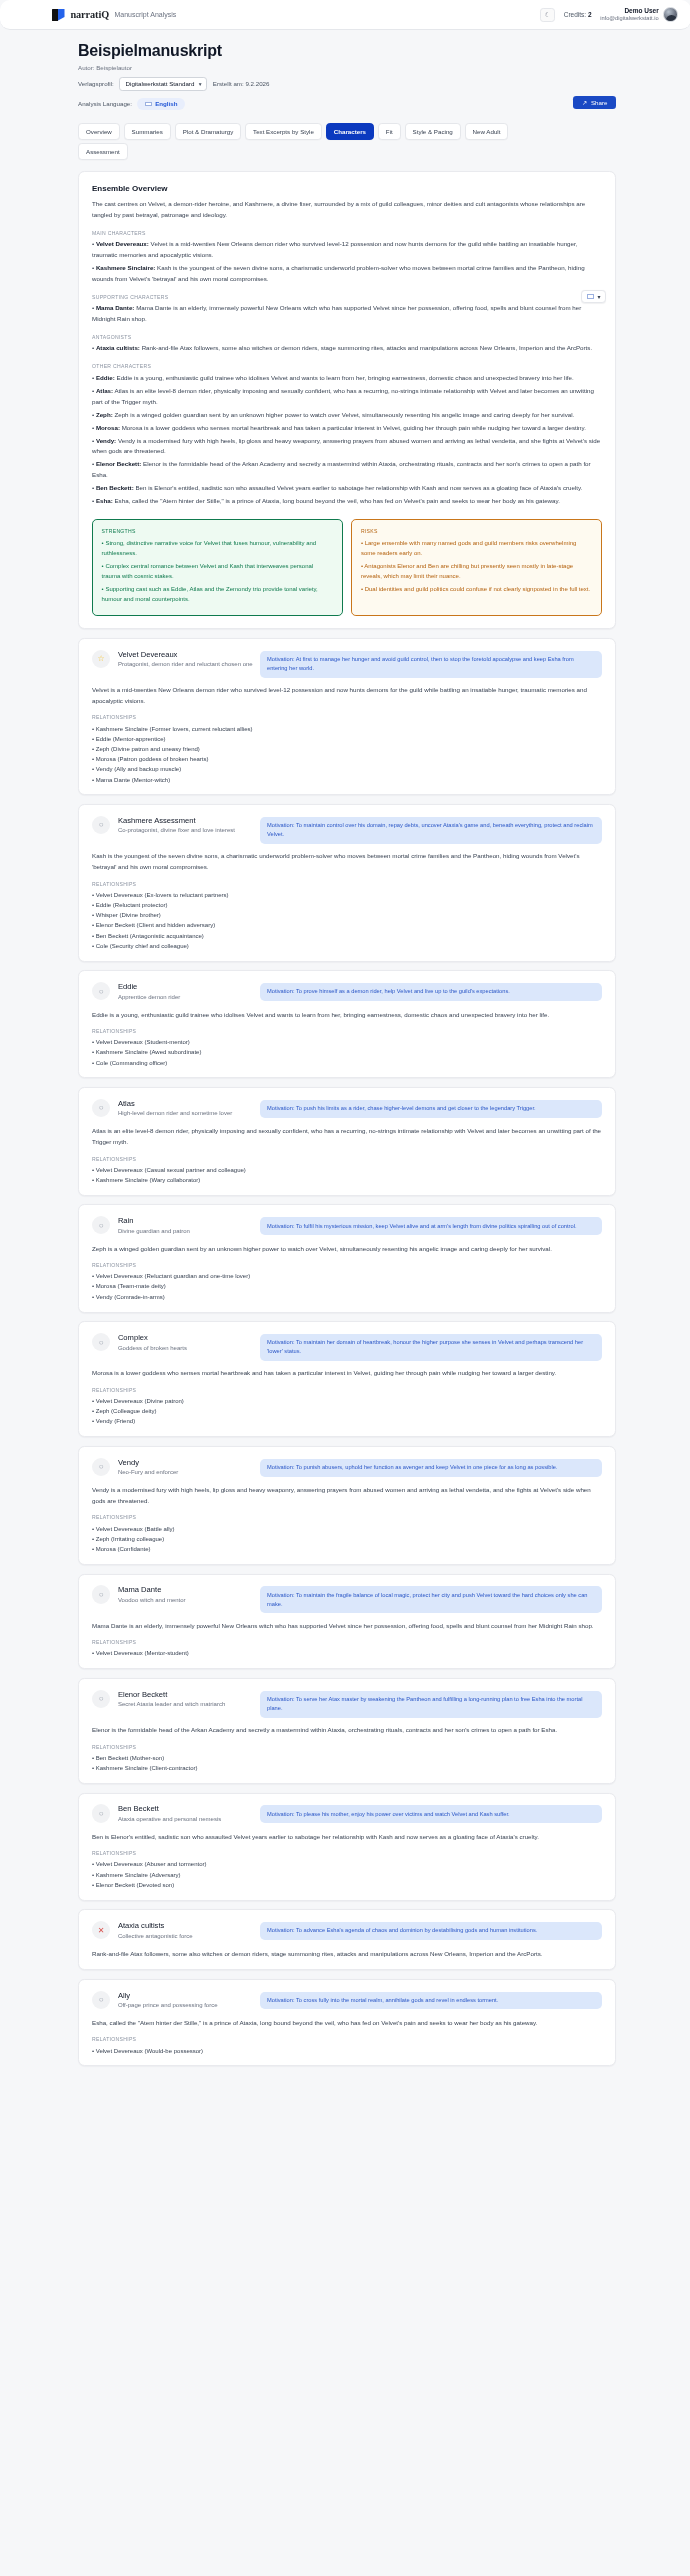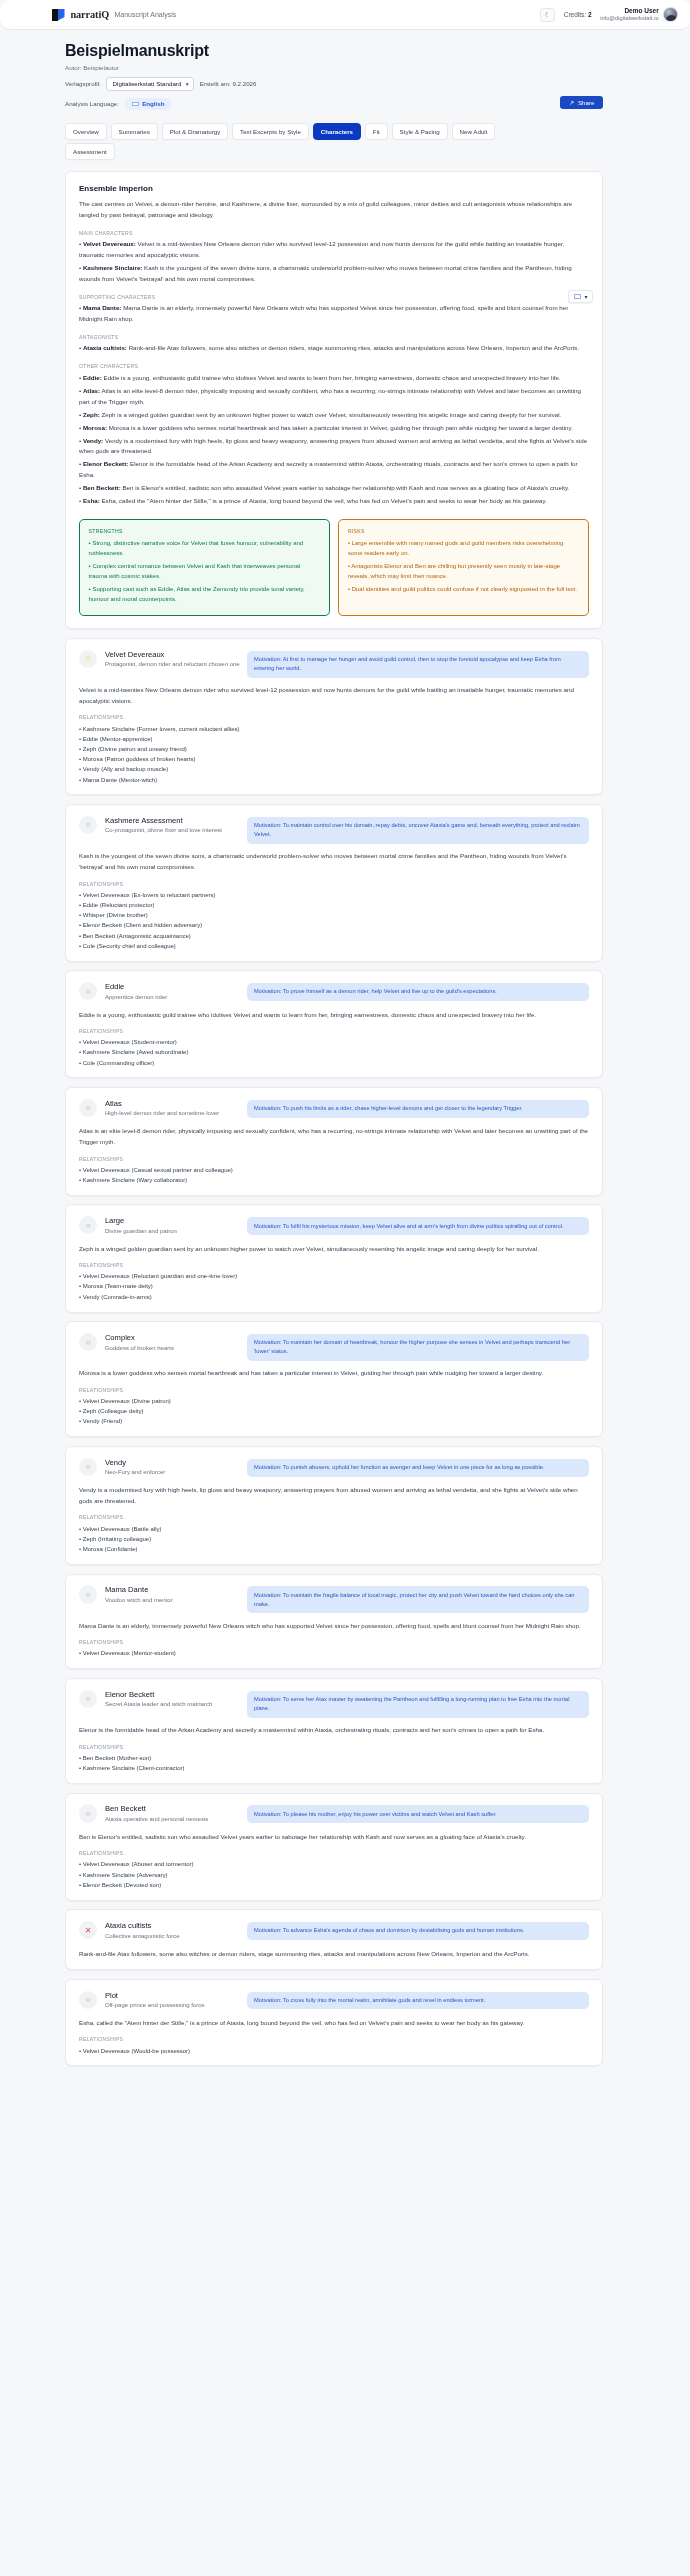--- a/index.html
+++ b/index.html
@@ -43,21 +43,21 @@
     width: 15px; height: 15px; border-radius: 50%;
     background: radial-gradient(circle at 35% 30%, #b9c3cf 0%, #6b7280 55%, #3f4752 100%);
     border: 0.5px solid #d1d5db; overflow:hidden; position: relative;
   }
   .avatar:after{
     content:""; position:absolute; left:2.2px; top:7px; width:10.8px; height:10.8px;
     background:#2b3340; border-radius:50% 50% 0 0;
   }
 
   
-  .page { width: 668px; padding: 12px 65px 21.6px 65px; }
+  .page { width: 668px; padding: 12px 65px 21.6px 65px; margin-left: 13px; }
 
   .doc-title { font-size: 16px; font-weight: 700; letter-spacing:-0.2px; color:#111827; }
   .doc-author { font-size: 6.2px; color:#6b7280; margin-top: 3.8px; }
 
   .meta-row { display:flex; align-items:center; gap:5.4px; margin-top: 6.5px; font-size: 6.2px; color:#4b5563; }
   .select {
     border:0.5px solid #d1d5db; border-radius: 3.2px; background:#fff;
     padding: 2.2px 12px 2.2px 5.4px; font-size: 6.2px; color:#111827; position:relative;
     font-family:"Liberation Sans", sans-serif;
   }
@@ -219,21 +219,21 @@
       <div class="tab">Assessment</div>
     </div>
 
   <div style="position:relative;">
     <div class="float-widget" style="top: 119px;">
       <span class="flag-box"></span>
       <span>▾</span>
     </div>
 
     <div class="card">
-      <div class="card-title">Ensemble Imperion</div>
+      <div class="card-title">Ensemble Overview</div>
       <div class="lead">The cast centres on Velvet, a demon-rider heroine, and Kashmere, a divine fixer, surrounded by a mix of guild colleagues, minor deities and cult antagonists whose relationships are tangled by past betrayal, patronage and ideology.</div>
       <div id="ensemble-groups">
           <div class="group-label">MAIN CHARACTERS</div>
           <div class="bullet">• <b>Velvet Devereaux:</b> Velvet is a mid-twenties New Orleans demon rider who survived level-12 possession and now hunts demons for the guild while battling an insatiable hunger, traumatic memories and apocalyptic visions.</div>
           <div class="bullet">• <b>Kashmere Sinclaire:</b> Kash is the youngest of the seven divine sons, a charismatic underworld problem-solver who moves between mortal crime families and the Pantheon, hiding wounds from Velvet's 'betrayal' and his own moral compromises.</div>
           <div class="group-label">SUPPORTING CHARACTERS</div>
           <div class="bullet">• <b>Mama Dante:</b> Mama Dante is an elderly, immensely powerful New Orleans witch who has supported Velvet since her possession, offering food, spells and blunt counsel from her Midnight Rain shop.</div>
           <div class="group-label">ANTAGONISTS</div>
           <div class="bullet">• <b>Ataxia cultists:</b> Rank-and-file Atax followers, some also witches or demon riders, stage summoning rites, attacks and manipulations across New Orleans, Imperion and the ArcPorts.</div>
           <div class="group-label">OTHER CHARACTERS</div>
@@ -330,21 +330,21 @@
           </div>
           <div class="char-desc">Atlas is an elite level-8 demon rider, physically imposing and sexually confident, who has a recurring, no-strings intimate relationship with Velvet and later becomes an unwitting part of the Trigger myth.</div>
           <div class="rel-label">RELATIONSHIPS</div>
           <div class="rel">Velvet Devereaux (Casual sexual partner and colleague)</div>
           <div class="rel">Kashmere Sinclaire (Wary collaborator)</div>
         </div>
         <div class="char-card">
           <div class="char-head">
             <div class="char-avatar ">○</div>
             <div class="char-id">
-              <div class="char-name">Large</div>
+              <div class="char-name">Rain</div>
               <div class="char-role">Divine guardian and patron</div>
             </div>
             <div class="motivation">Motivation: To fulfil his mysterious mission, keep Velvet alive and at arm's length from divine politics spiralling out of control.</div>
           </div>
           <div class="char-desc">Zeph is a winged golden guardian sent by an unknown higher power to watch over Velvet, simultaneously resenting his angelic image and caring deeply for her survival.</div>
           <div class="rel-label">RELATIONSHIPS</div>
           <div class="rel">Velvet Devereaux (Reluctant guardian and one-time lover)</div>
           <div class="rel">Morosa (Team-mate deity)</div>
           <div class="rel">Vendy (Comrade-in-arms)</div>
         </div>
@@ -428,21 +428,21 @@
               <div class="char-role">Collective antagonistic force</div>
             </div>
             <div class="motivation">Motivation: To advance Esha's agenda of chaos and dominion by destabilising gods and human institutions.</div>
           </div>
           <div class="char-desc">Rank-and-file Atax followers, some also witches or demon riders, stage summoning rites, attacks and manipulations across New Orleans, Imperion and the ArcPorts.</div>
         </div>
         <div class="char-card">
           <div class="char-head">
             <div class="char-avatar ">○</div>
             <div class="char-id">
-              <div class="char-name">Plot</div>
+              <div class="char-name">Ally</div>
               <div class="char-role">Off-page prince and possessing force</div>
             </div>
             <div class="motivation">Motivation: To cross fully into the mortal realm, annihilate gods and revel in endless torment.</div>
           </div>
           <div class="char-desc">Esha, called the "Atem hinter der Stille," is a prince of Ataxia, long bound beyond the veil, who has fed on Velvet's pain and seeks to wear her body as his gateway.</div>
           <div class="rel-label">RELATIONSHIPS</div>
           <div class="rel">Velvet Devereaux (Would-be possessor)</div>
         </div>
       </div>
   </div>

